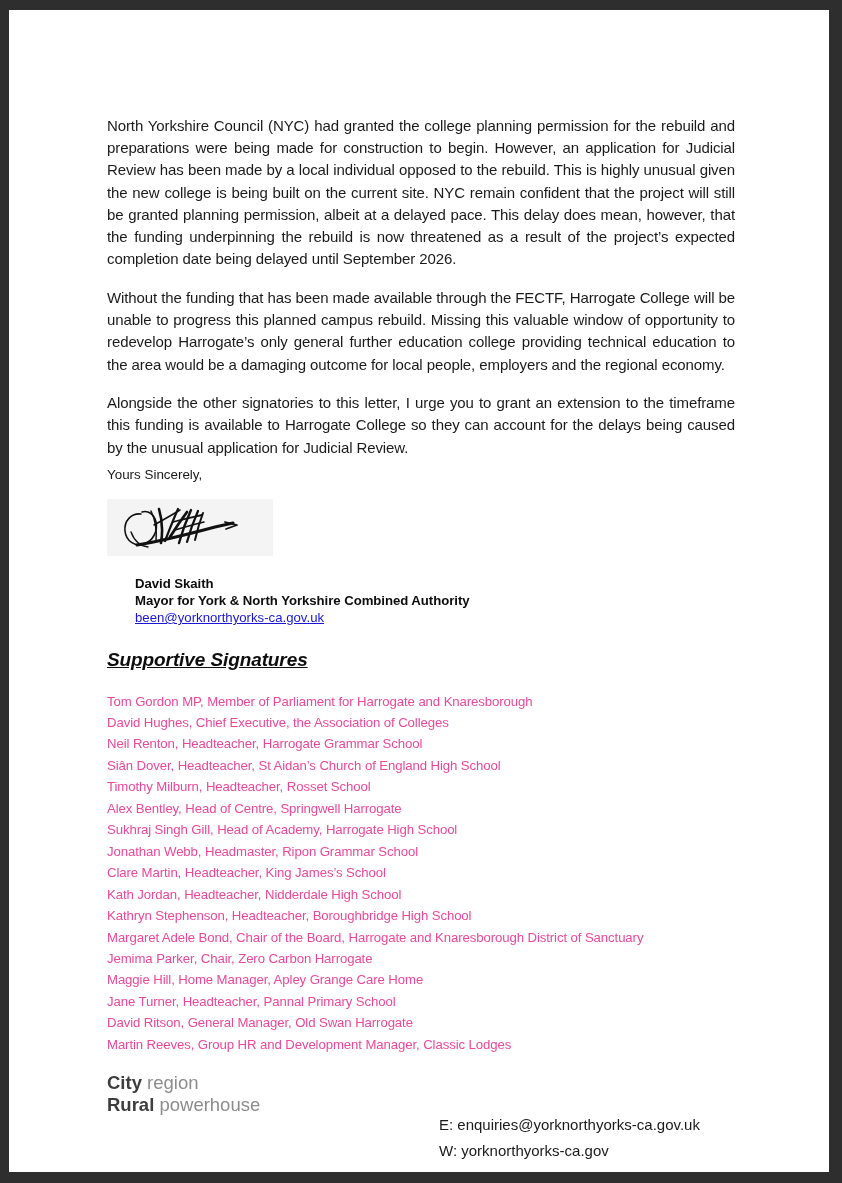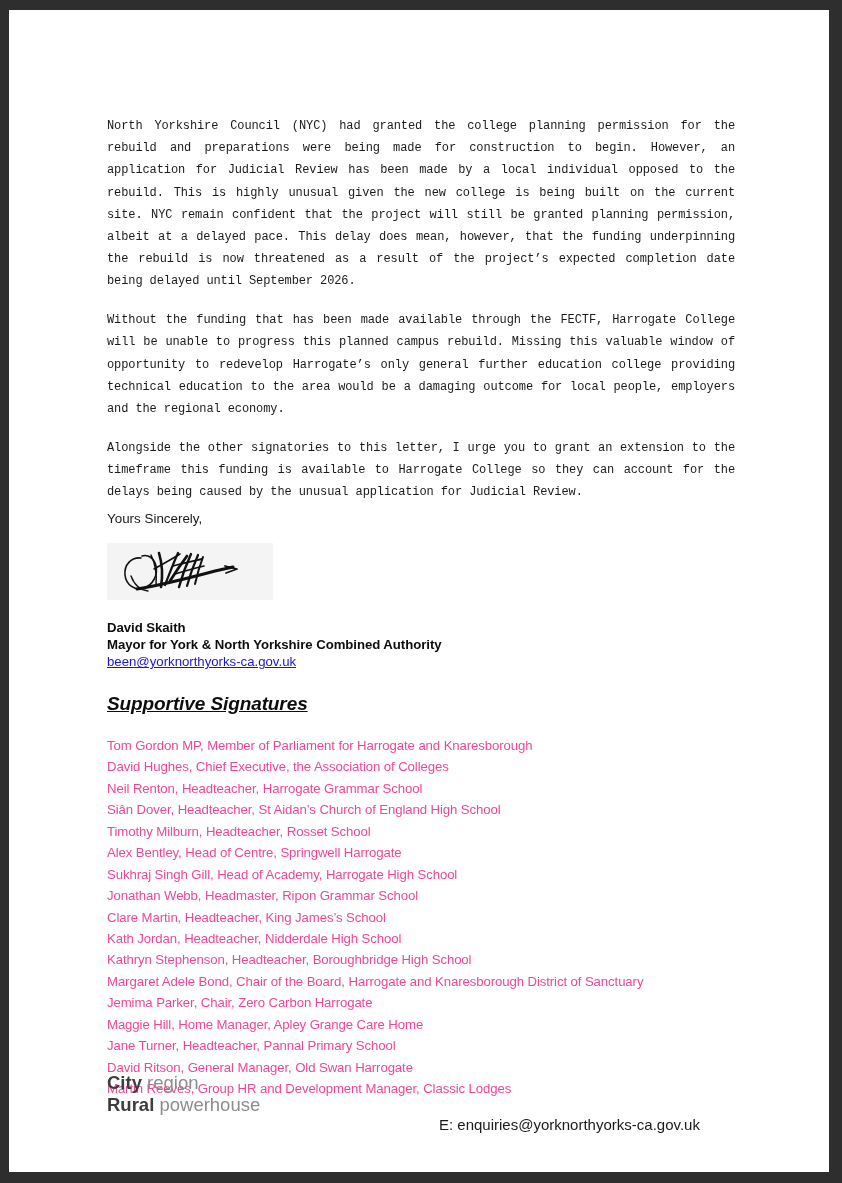--- a/index.html
+++ b/index.html
@@ -22,27 +22,26 @@
     background: #ffffff;
   }
   .doc-body {
     position: absolute;
     left: 98px;
     top: 105px;
     width: 628px;
   }
   p.para {
     margin: 0 0 16.5px 0;
-    font-size: 12px;
+    font-size: 15px;
     line-height: 22.2px;
     color: #1a1a1a;
     text-align: justify;
     text-justify: inter-word;
     letter-spacing: -0.1px;
-    font-family: Liberation Mono, monospace;
   }
   p.para:last-of-type { margin-bottom: 0; }
 
   .closing {
     margin-top: 5px;
     font-size: 13.4px;
     line-height: 22.2px;
     color: #1a1a1a;
   }
 
@@ -54,20 +53,21 @@
     position: relative;
     overflow: hidden;
   }
   .signature-box svg { display: block; }
 
   .signer-block {
     margin-top: 20px;
     font-size: 13.2px;
     line-height: 16.5px;
     color: #0d0d0d;
+    margin-left: 28px;
   }
   .signer-name, .signer-role {
     font-weight: bold;
     letter-spacing: -0.05px;
   }
   .signer-email {
     display: inline-block;
     margin-top: 1px;
     color: #1a16d6;
     text-decoration: underline;
@@ -198,16 +198,17 @@
 
   </div>
 
   <div class="footer">
     <div class="logo">
       <div class="line"><span class="strong">City</span> <span class="light">region</span></div>
       <div class="line"><span class="strong">Rural</span> <span class="light">powerhouse</span></div>
     </div>
     <div class="contact">
       <div>E: enquiries@yorknorthyorks-ca.gov.uk</div>
+      <div>W: yorknorthyorks-ca.gov</div>
     </div>
   </div>
 
 </div>
 
 </body></html>

